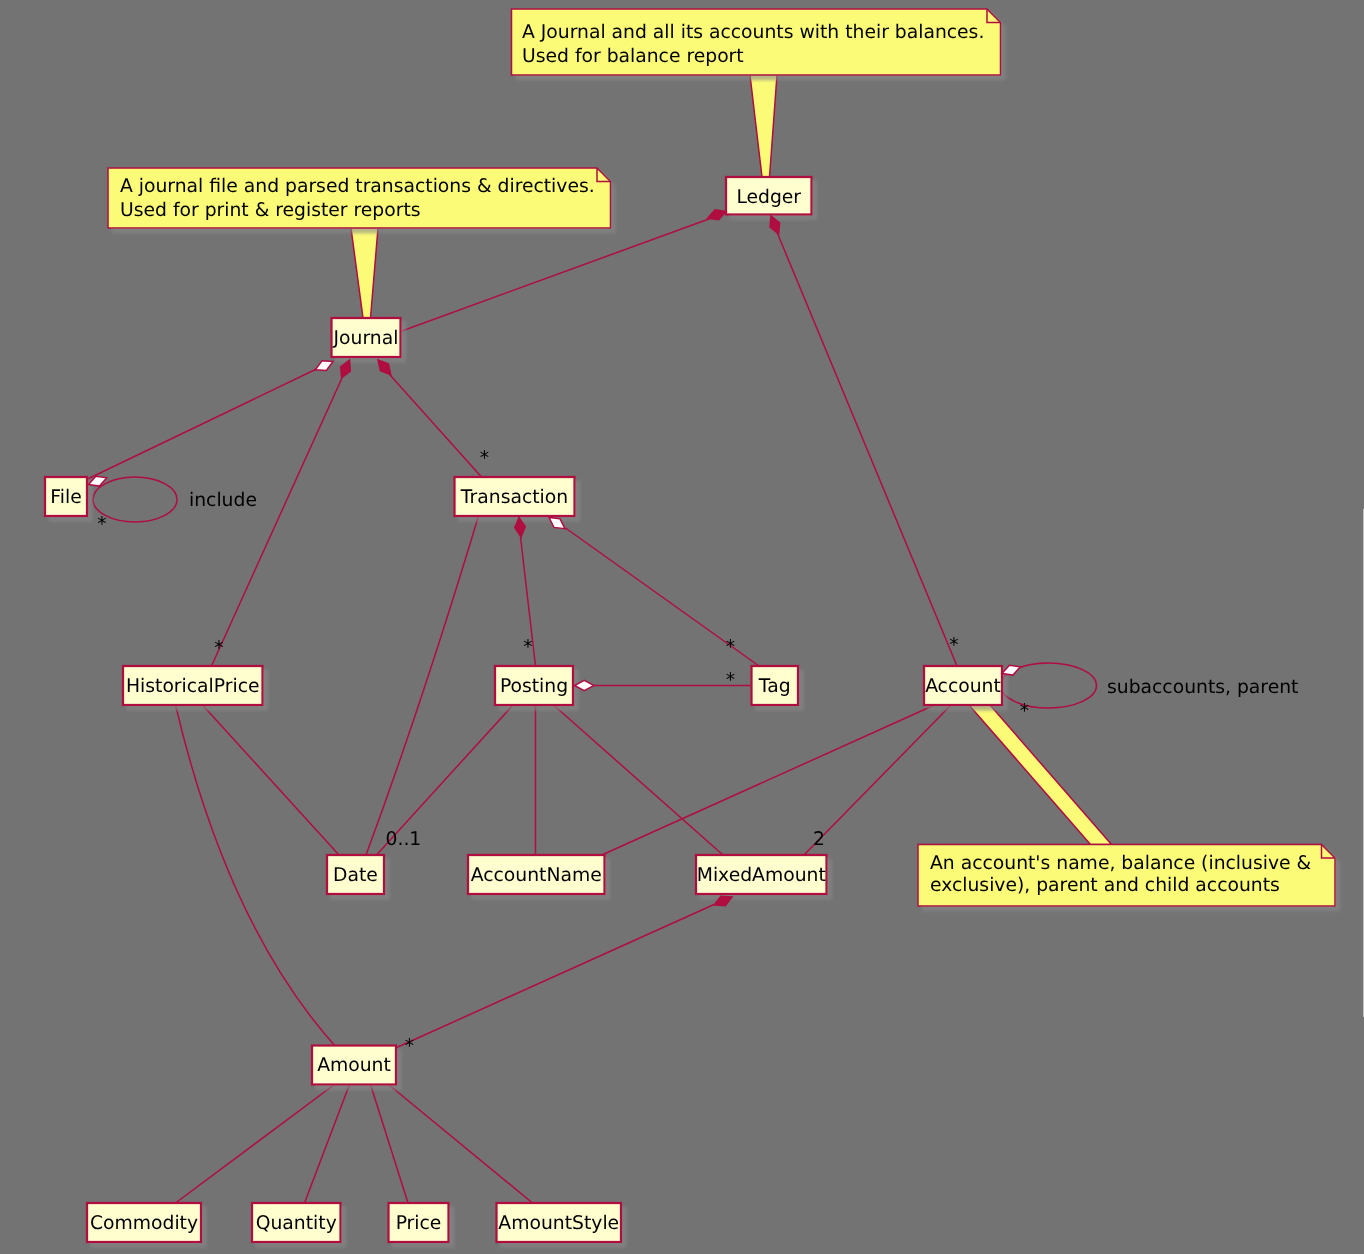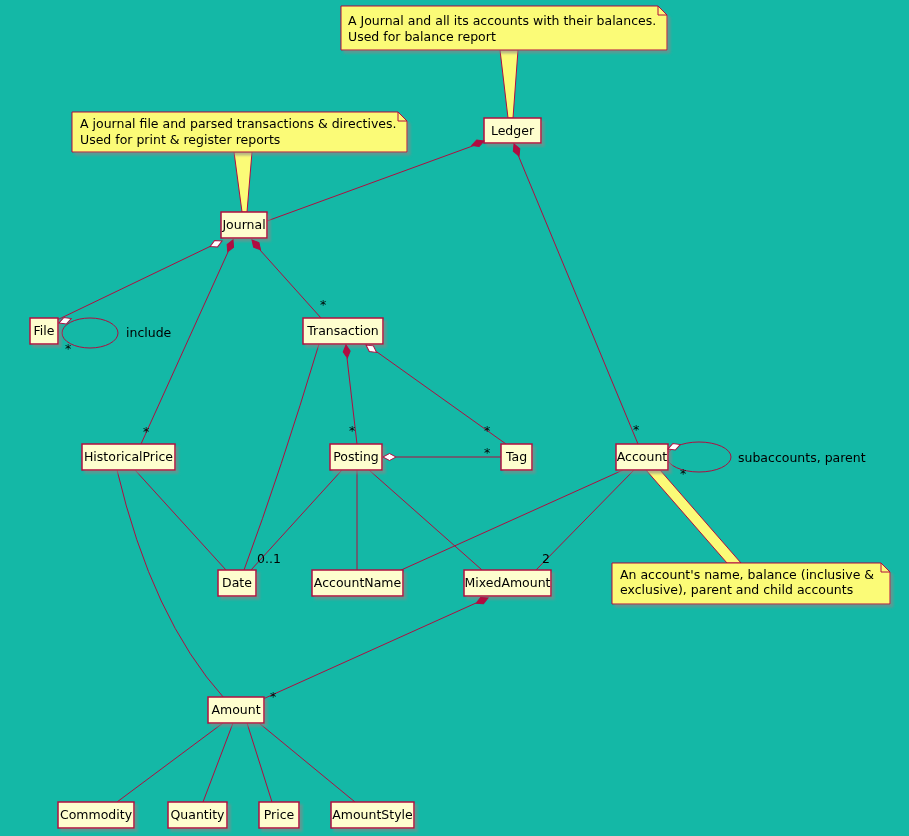--- a/index.html
+++ b/index.html
@@ -1,16 +1,16 @@
 <!DOCTYPE html>
 <html><head>
 <meta charset="utf-8">
 <style>
   html,body{margin:0;padding:0;background:#ffffff;}
-  .stage{position:relative;width:909px;height:836px;background:#14b8a6;overflow:hidden;
+  .stage{position:relative;width:909px;height:836px;background:#737373;overflow:hidden;
          font-family:"DejaVu Sans","Liberation Sans",sans-serif;}
   svg{display:block;}
   .edge{stroke:#b00d41;stroke-width:1;fill:none;}
   .class-box{fill:#fefece;stroke:#b00d41;stroke-width:1.5;}
   .class-label{font-size:12.5px;fill:#000;text-anchor:middle;}
   .note-body{fill:#fbfb77;stroke:#b00d41;stroke-width:1;}
   .note-fold{fill:none;stroke:#b00d41;stroke-width:1;}
   .note-text{font-size:12.5px;fill:#000;}
   .wedge{fill:#fbfb77;stroke:#b00d41;stroke-width:1;}
   .diamond-filled{fill:#b00d41;stroke:#b00d41;stroke-width:1;}

